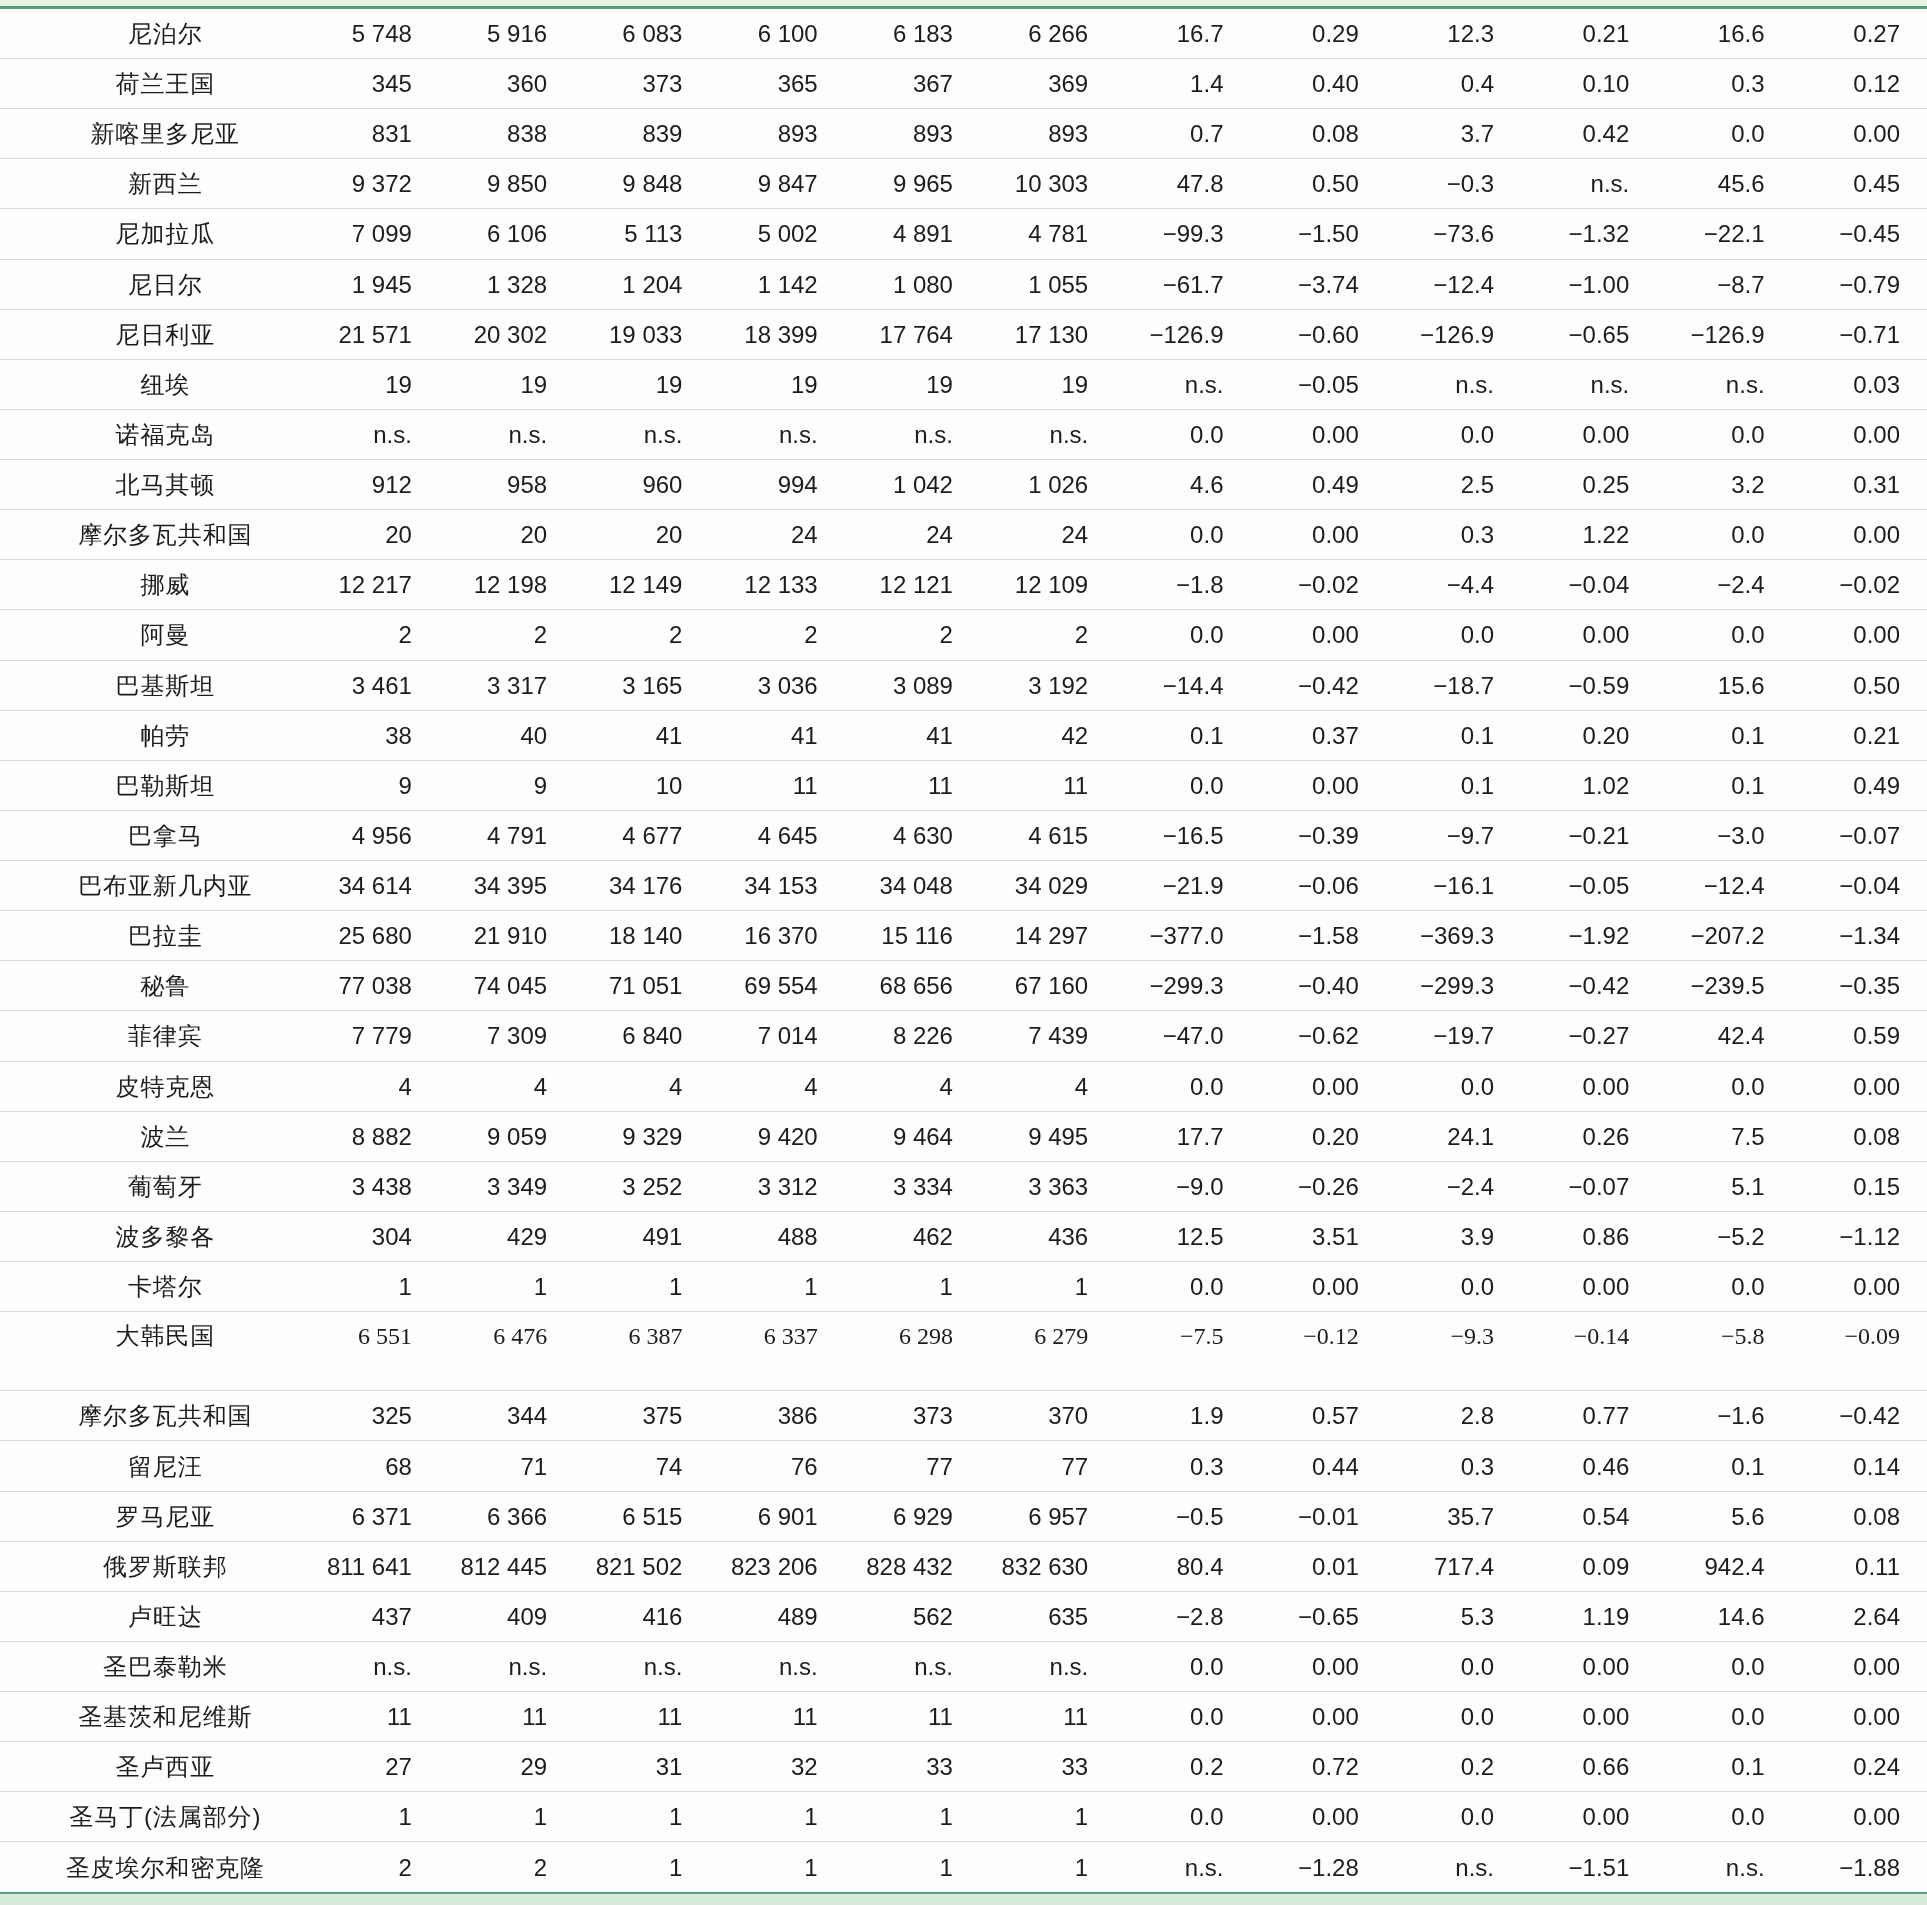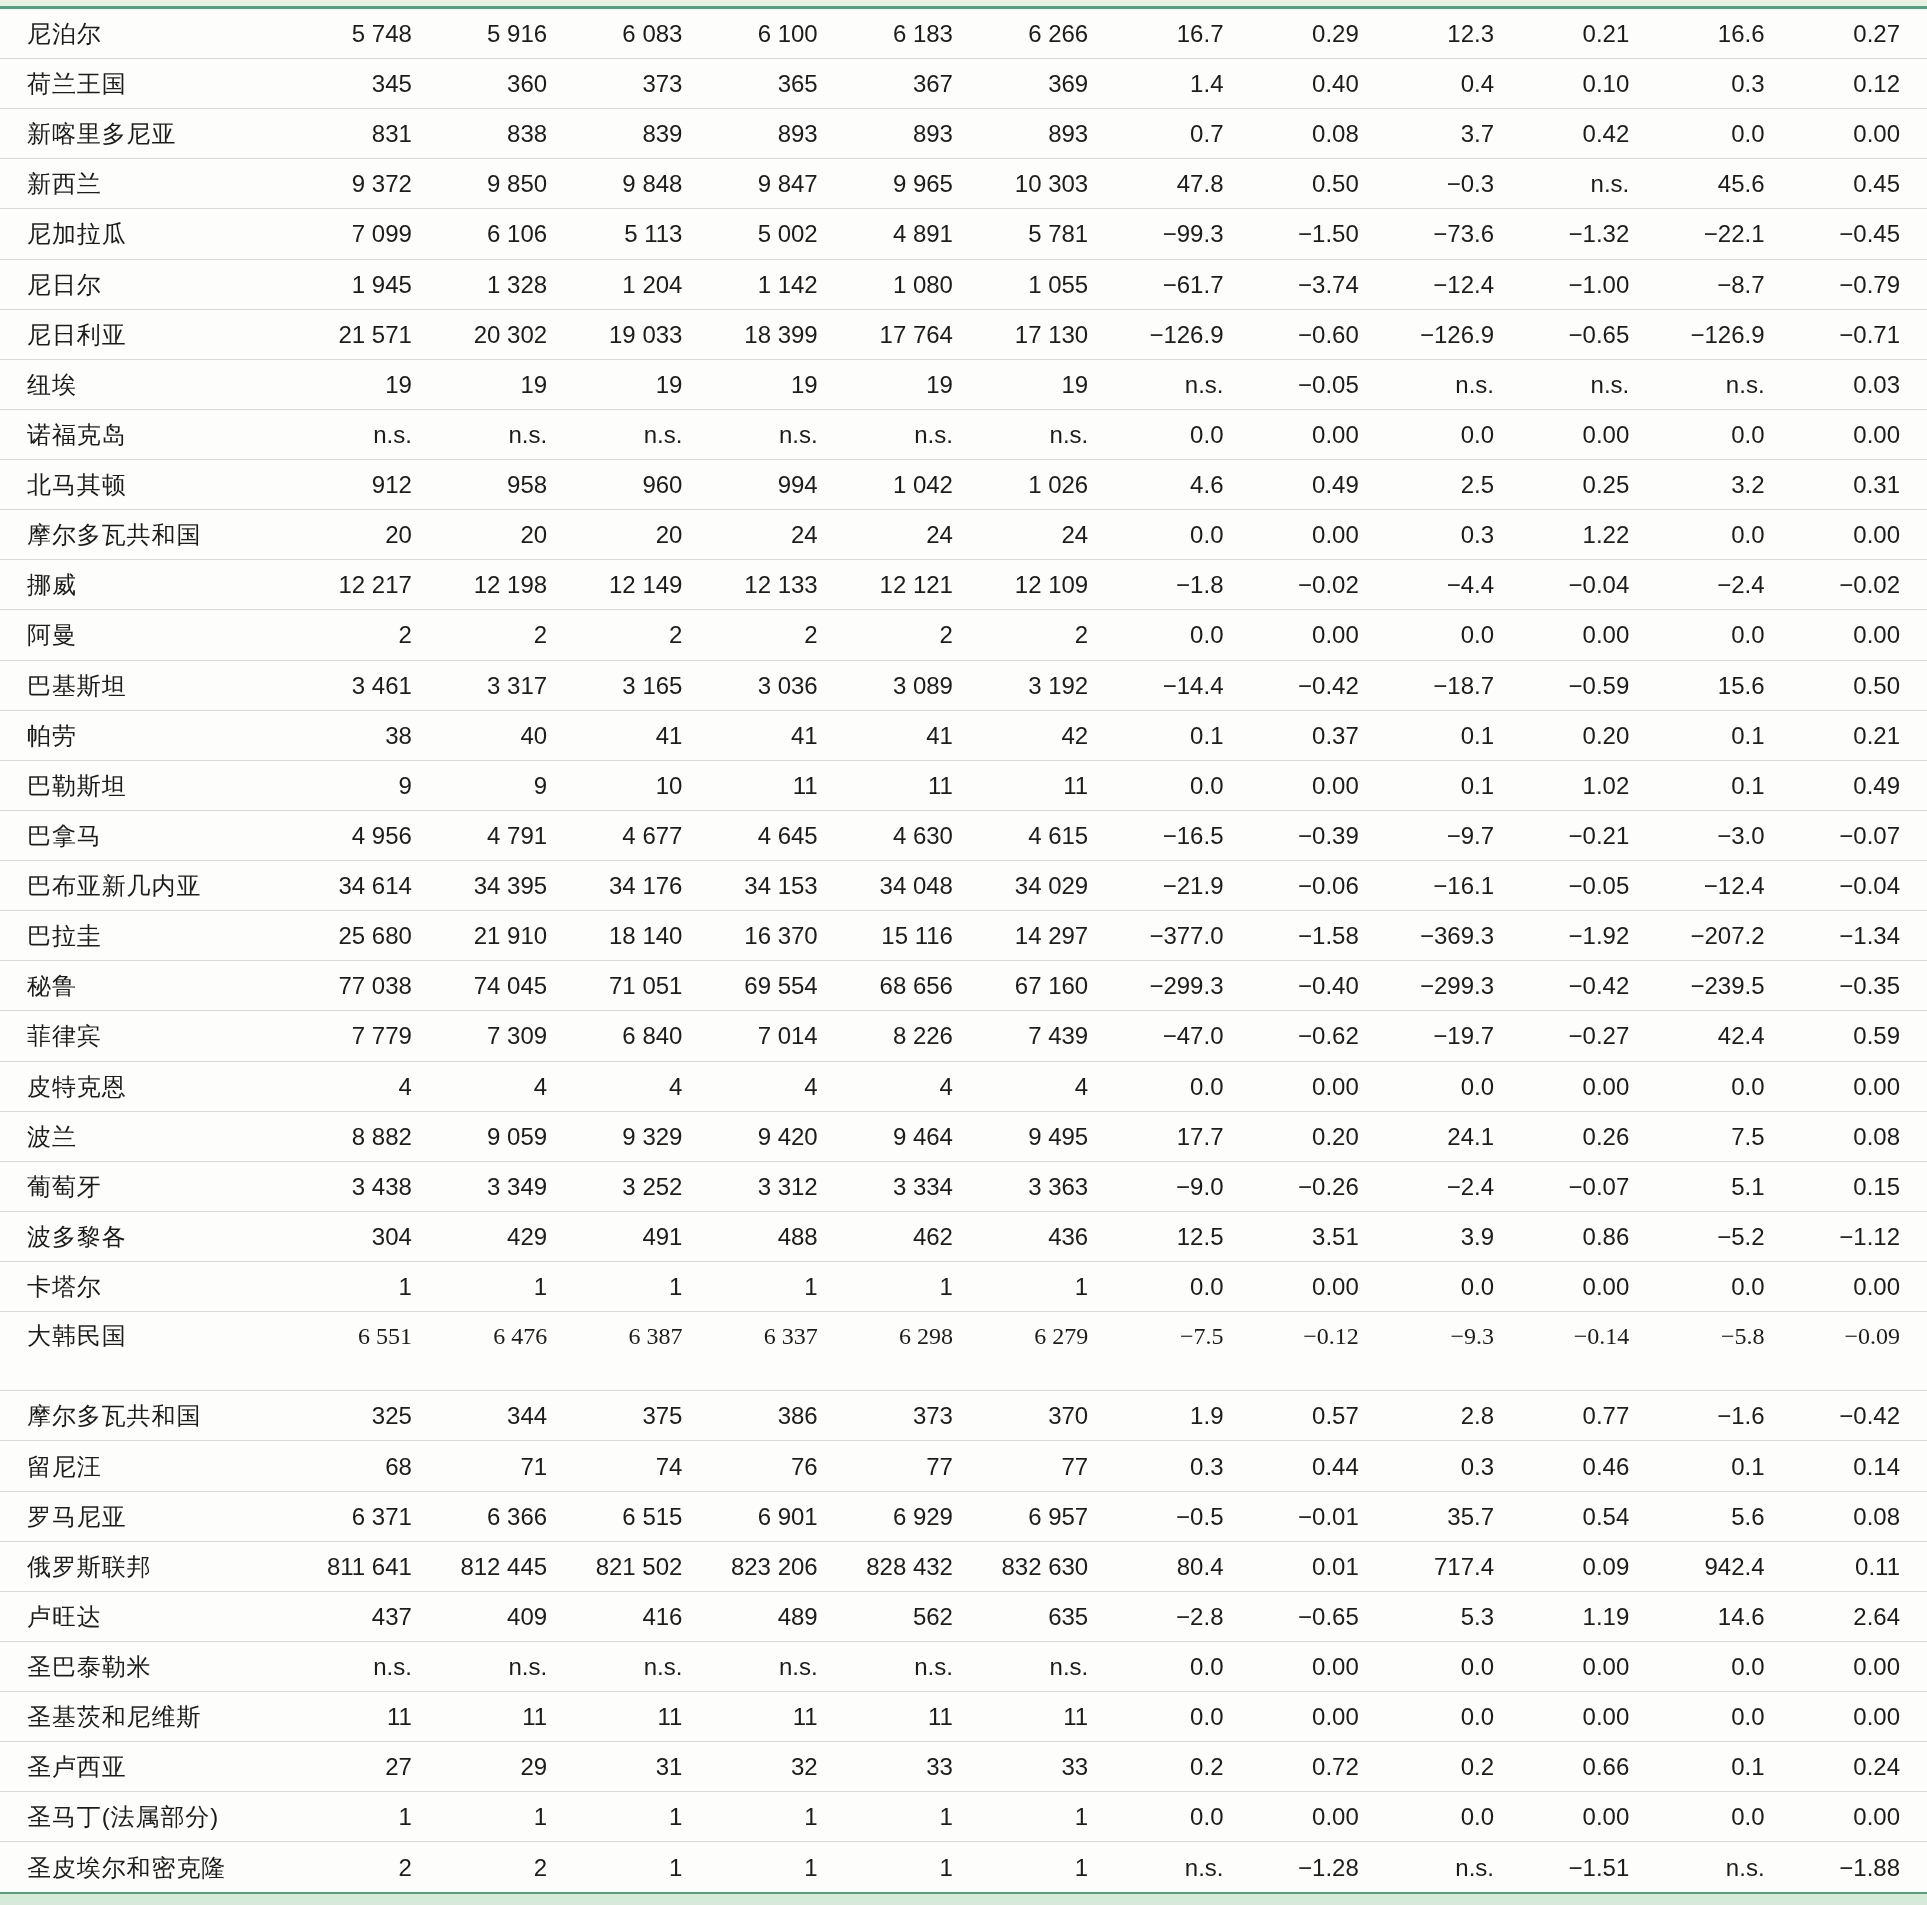--- a/index.html
+++ b/index.html
@@ -27,21 +27,21 @@
     line-height:49px;
     font-size:24px;
     color:#1c1c1c;
     vertical-align:middle;
     padding:0;
     white-space:nowrap;
     overflow:hidden;
   }
   tr.row td{border-top:0.9px solid #d8d8d8;}
   tr.row:first-child td{border-top:none;}
-  td.name{text-align:left;padding-left:27px;letter-spacing:0.9px;}
+  td.name{text-align:center;padding-left:27px;letter-spacing:0.9px;}
   td.val{text-align:right;padding-right:27px;}
   tr.gap-after td{height:78px;vertical-align:top;font-family:Liberation Serif, serif;}
 </style>
 </head>
 <body>
 
 <div class="page">
   <div class="band-top"></div>
   <div class="accent-rule"></div>
 
@@ -122,21 +122,21 @@
     <td class="val">45.6</td>
     <td class="val">0.45</td>
   </tr>
         <tr class="row">
     <td class="name">尼加拉瓜</td>
     <td class="val">7 099</td>
     <td class="val">6 106</td>
     <td class="val">5 113</td>
     <td class="val">5 002</td>
     <td class="val">4 891</td>
-    <td class="val">5 781</td>
+    <td class="val">4 781</td>
     <td class="val">−99.3</td>
     <td class="val">−1.50</td>
     <td class="val">−73.6</td>
     <td class="val">−1.32</td>
     <td class="val">−22.1</td>
     <td class="val">−0.45</td>
   </tr>
         <tr class="row">
     <td class="name">尼日尔</td>
     <td class="val">1 945</td>

